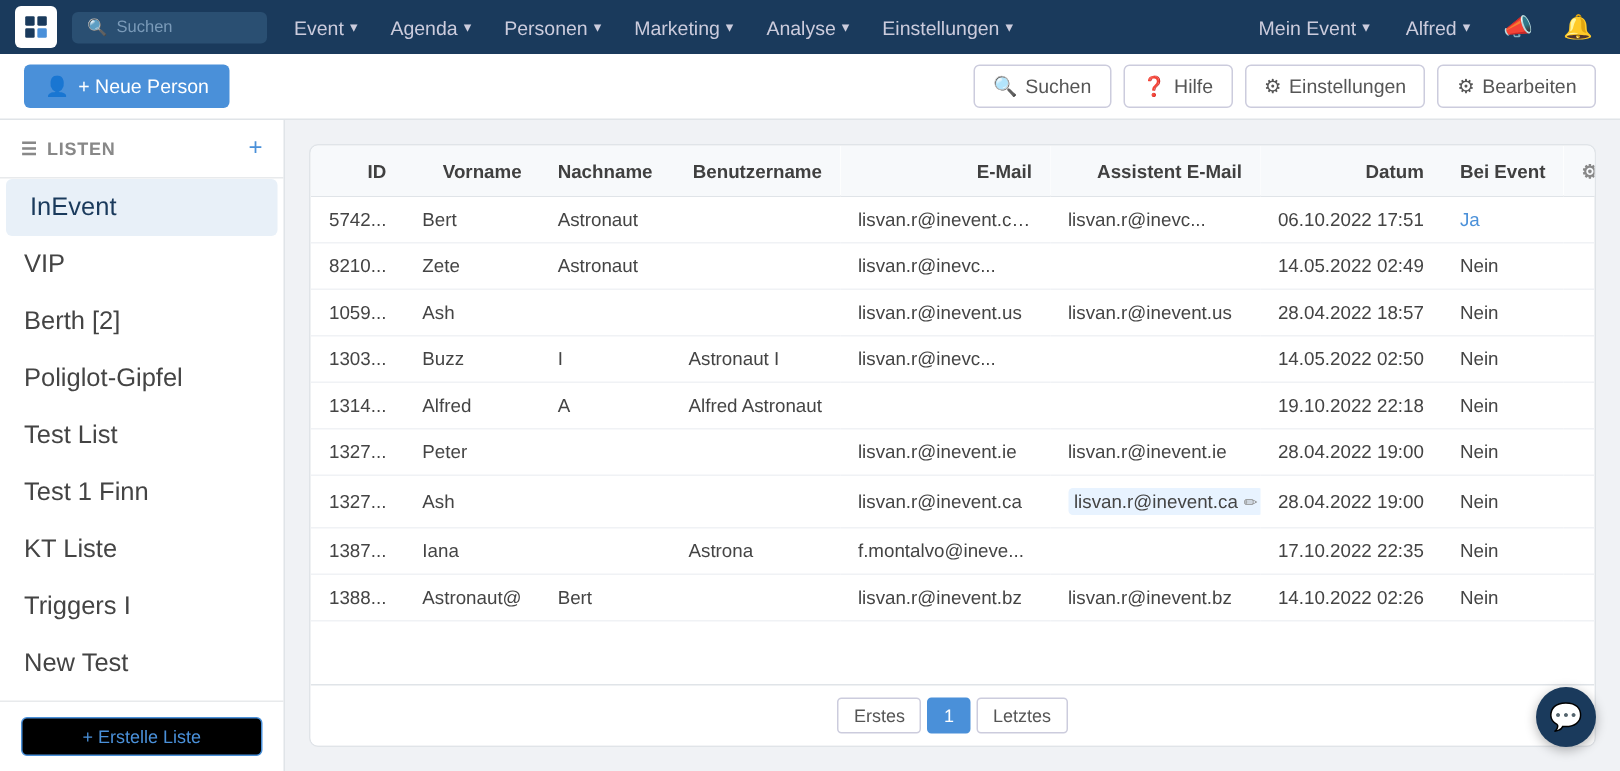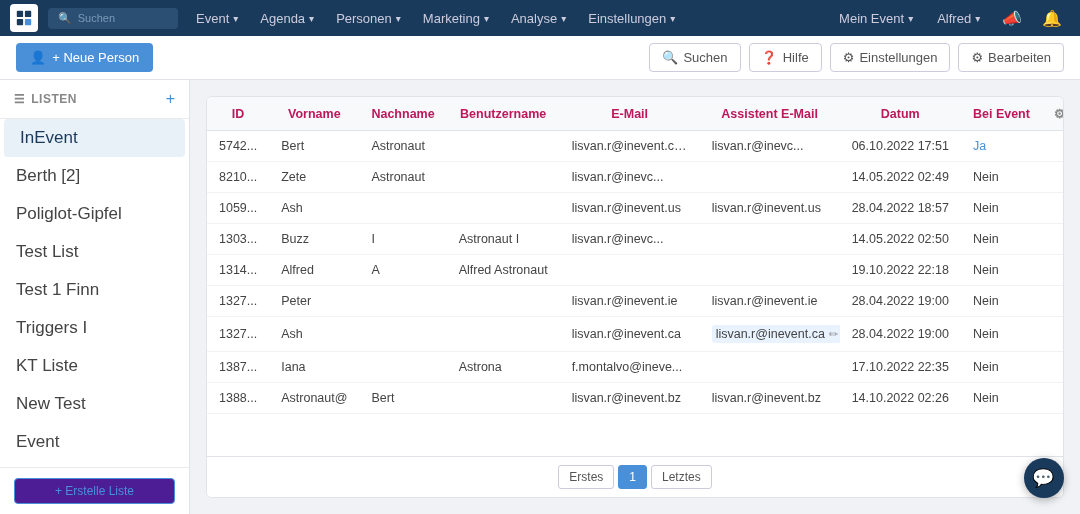--- a/index.html
+++ b/index.html
@@ -129,21 +129,21 @@
       font-size: 17px;
       color: #444;
       border-radius: 0;
     }
     .sidebar-item.active { background: #e8f0f8; color: #1a3a5c; font-weight: 500; border-radius: 4px; margin: 0 4px; }
     .sidebar-footer {
       padding: 10px 14px;
       border-top: 1px solid #e8eaec;
     }
     .btn-create-list {
-      background: #4c1d95;
+      background: #000000;
       border: 1px solid #4a90d9;
       color: #4a90d9;
       border-radius: 4px;
       padding: 5px 10px;
       font-size: 12px;
       cursor: pointer;
       width: 100%;
     }
 
     
@@ -162,23 +162,23 @@
     .table-scroll { overflow-y: auto; flex: 1; }
     table {
       width: 100%;
       border-collapse: collapse;
       font-size: 12.5px;
     }
     thead th {
       background: #f7f9fb;
       border-bottom: 1px solid #e0e4e8;
       padding: 9px 12px;
-      text-align: center;
+      text-align: right;
       font-weight: 600;
-      color: #be185d;
+      color: #404040;
       white-space: nowrap;
       position: sticky; top: 0;
     }
     thead th:last-child { text-align: center; }
     tbody tr { border-bottom: 1px solid #f0f2f5; }
     tbody td {
       padding: 8px 12px;
       color: #444;
       white-space: nowrap;
       overflow: hidden;
@@ -326,36 +326,39 @@
         <span>☰</span>
         <span>LISTEN</span>
       </div>
       <span class="sidebar-add">+</span>
     </div>
     <div class="sidebar-list">
       <div class="sidebar-item active">
         <span>InEvent</span>
       </div>
       <div class="sidebar-item">
+        <span>VIP</span>
+      </div>
+      <div class="sidebar-item">
         <span>Berth [2]</span>
       </div>
       <div class="sidebar-item">
         <span>Poliglot-Gipfel</span>
       </div>
       <div class="sidebar-item">
         <span>Test List</span>
       </div>
       <div class="sidebar-item">
         <span>Test 1 Finn</span>
       </div>
       <div class="sidebar-item">
+        <span>KT Liste</span>
+      </div>
+      <div class="sidebar-item">
         <span>Triggers I</span>
-      </div>
-      <div class="sidebar-item">
-        <span>KT Liste</span>
       </div>
       <div class="sidebar-item">
         <span>New Test</span>
       </div>
       <div class="sidebar-item">
         <span>Event</span>
       </div>
     </div>
     <div class="sidebar-footer">
       <button class="btn-create-list">

